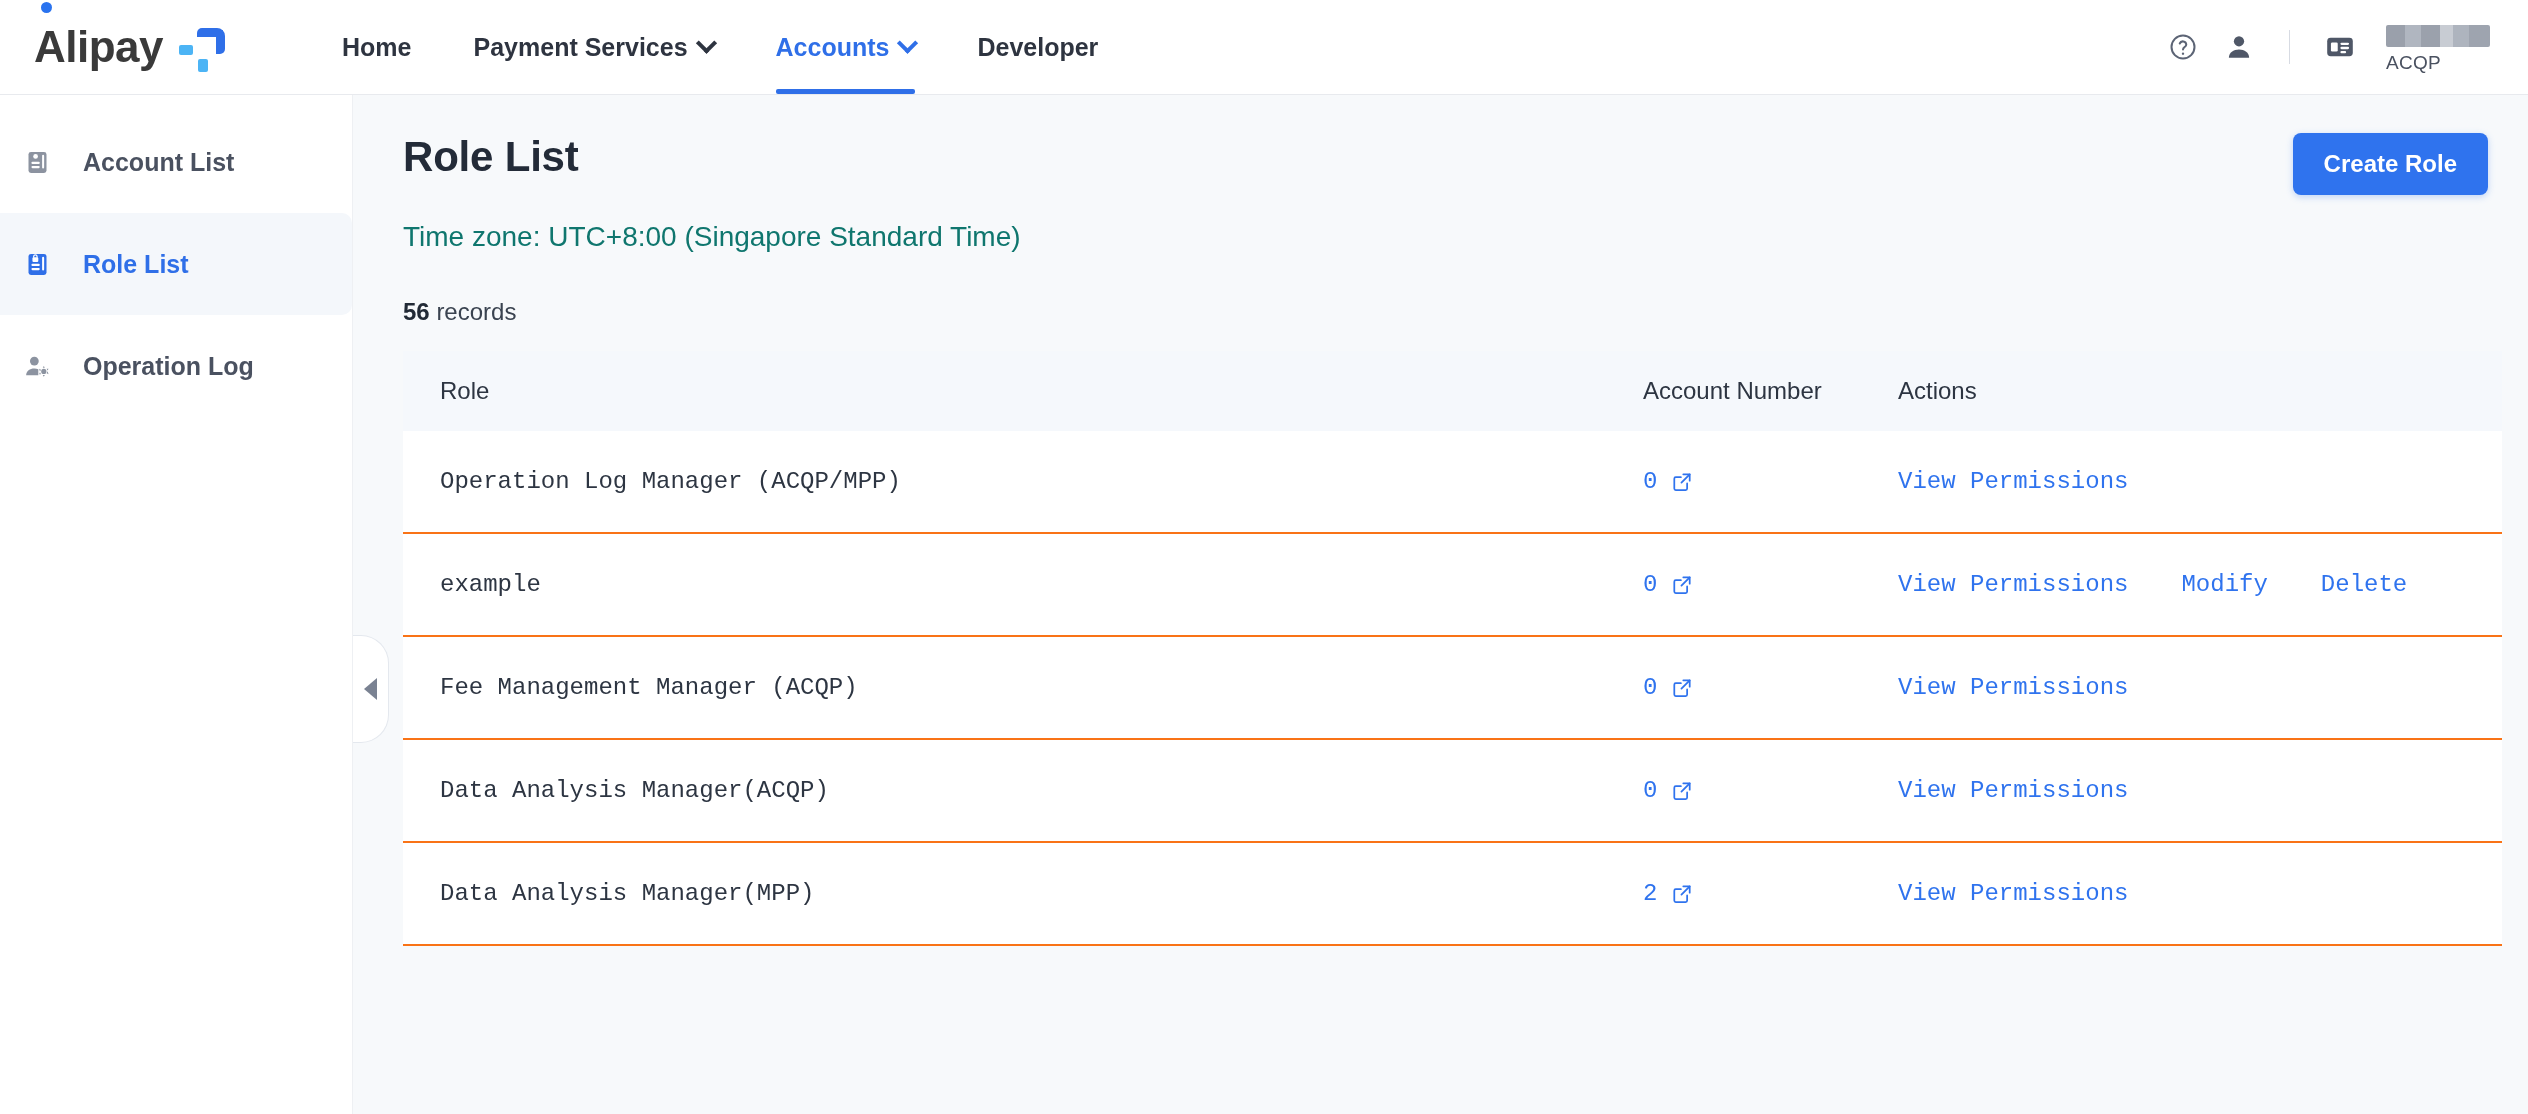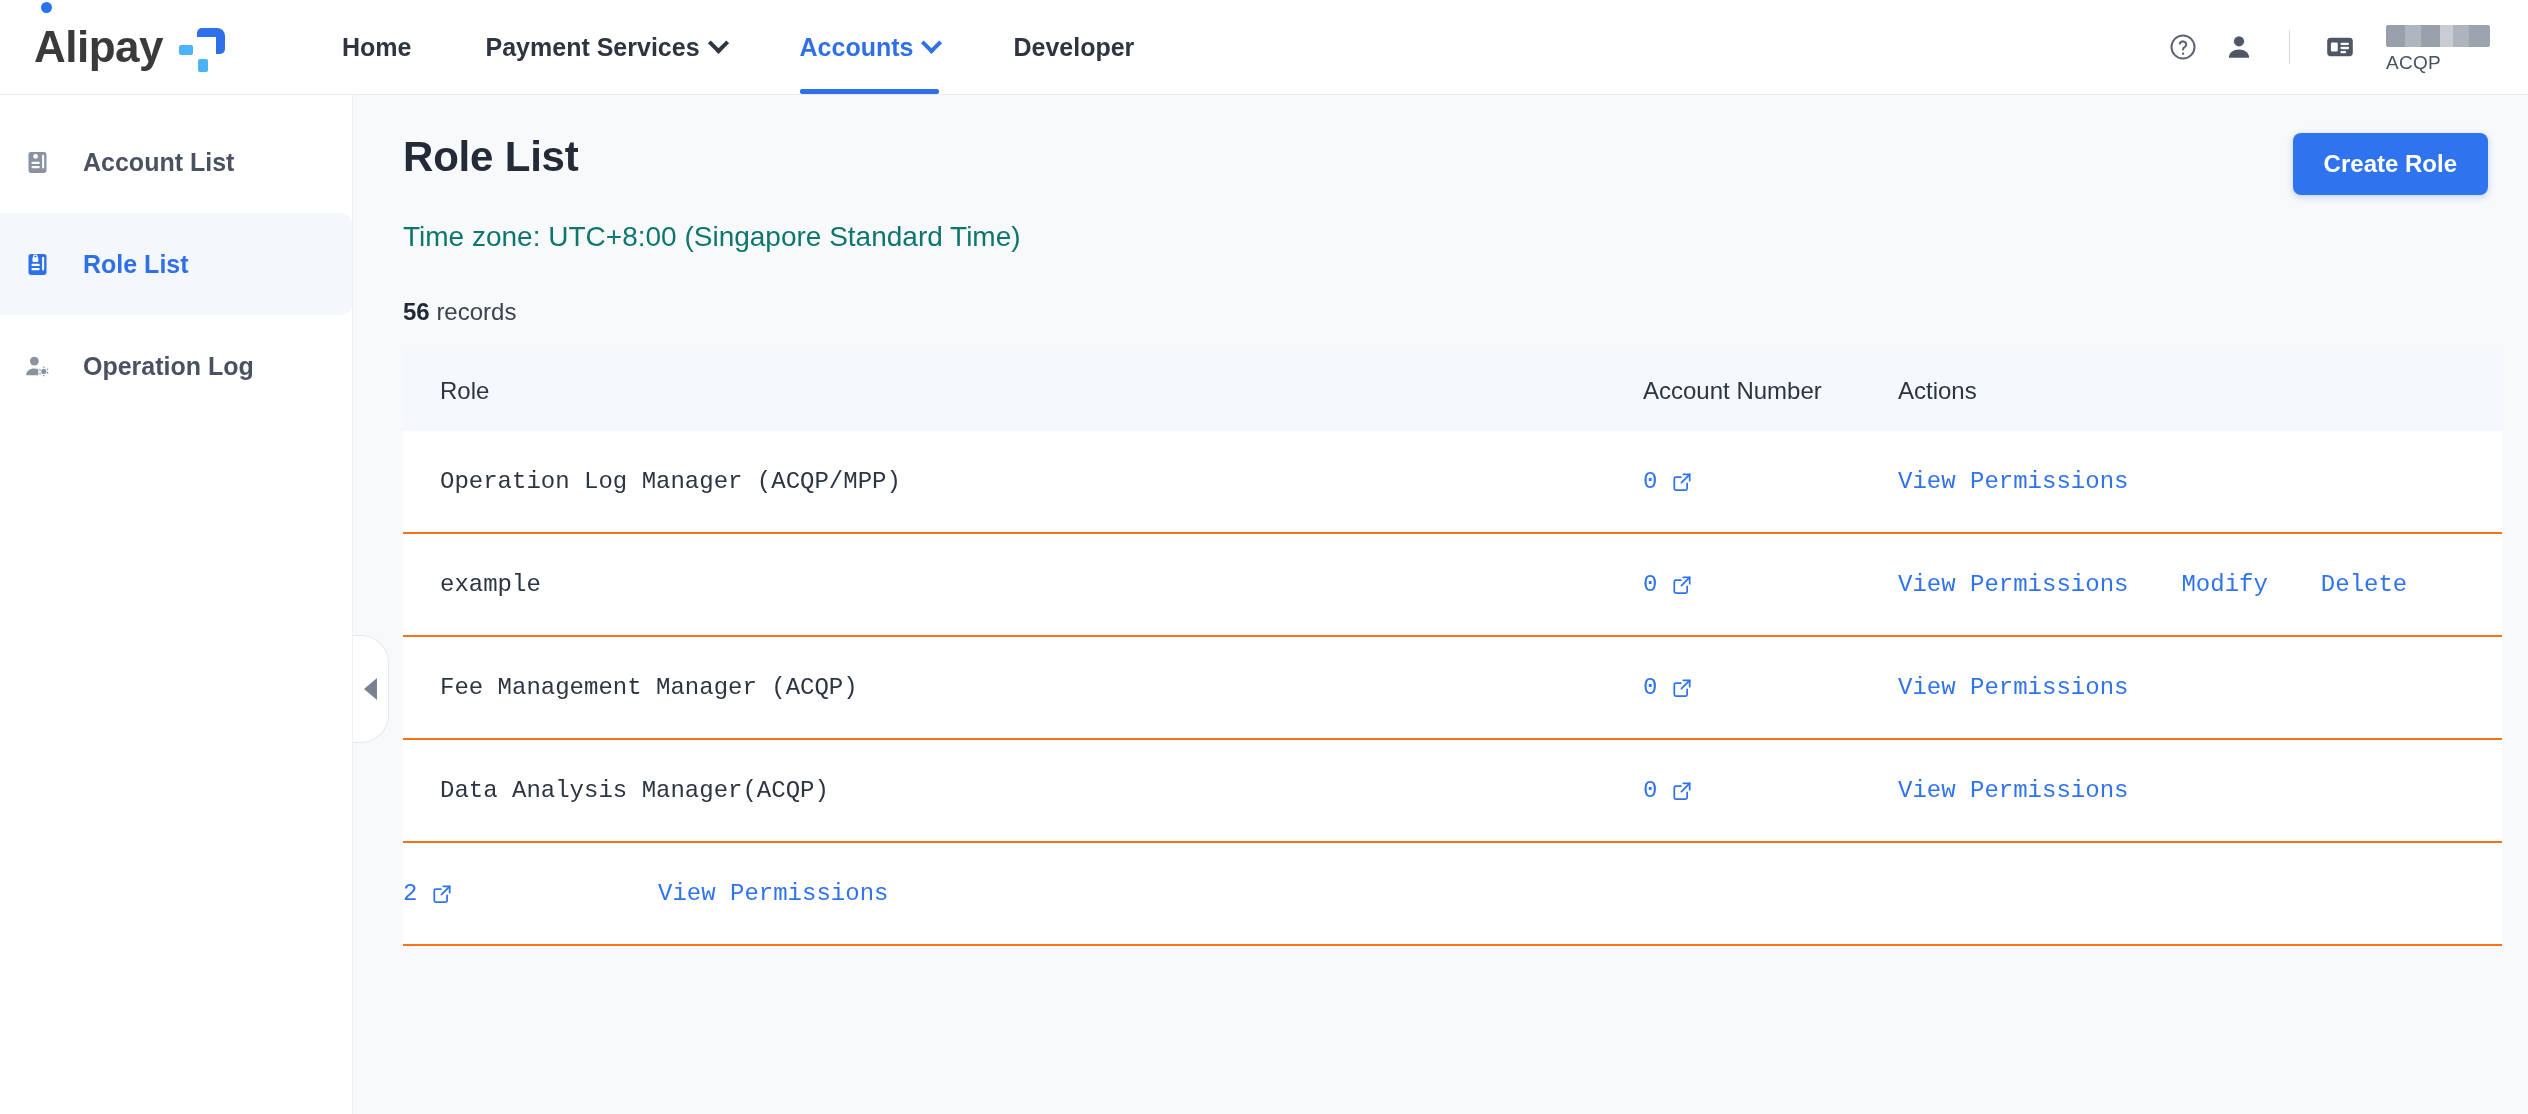--- a/index.html
+++ b/index.html
@@ -75,21 +75,21 @@
     left: 19px; top: 35px;
     width: 10px; height: 13px;
     background: #4cb4f5;
     border-radius: 2px;
   }
 
   .nav-links {
     display: flex;
     align-items: center;
     height: 100%;
-    gap: 16px;
+    gap: 4px;
   }
   .nav-item {
     position: relative;
     height: 100%;
     display: flex;
     align-items: center;
     gap: 11px;
     padding: 0 29px;
     font-size: 25px;
     font-weight: 600;
@@ -552,20 +552,21 @@
                 </span>
               </span>
             </div>
             <div class="c-acts">
               <div class="acts">
                 <span class="link-act">View Permissions</span>
               </div>
             </div>
           </div>
           <div class="trow">
+            <div class="c-role">Data Analysis Manager(MPP)</div>
             <div class="c-acct">
               <span class="acct-cell">
                 <span class="acct-num">2</span>
                 <span class="ext-ico">
                   <svg width="22" height="22" viewBox="0 0 24 24" fill="none" stroke="#2f73ee" stroke-width="1.9" stroke-linecap="round" stroke-linejoin="round">
                     <path d="M13.4 3.6H20.4V10.6"></path>
                     <path d="M20.4 3.6L11.4 12.6"></path>
                     <path d="M17.6 13.6V19.2a1.6 1.6 0 0 1-1.6 1.6H5.2a1.6 1.6 0 0 1-1.6-1.6V8.4a1.6 1.6 0 0 1 1.6-1.6h5.6"></path>
                   </svg>
                 </span>

